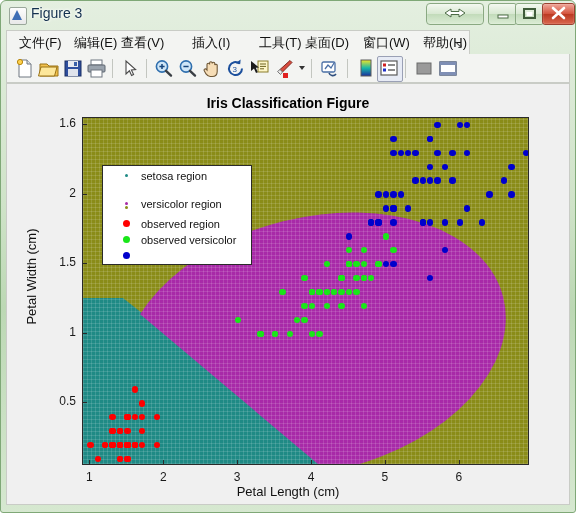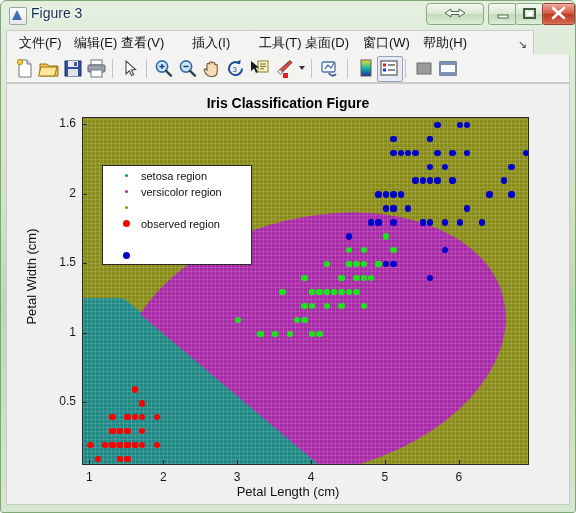--- a/index.html
+++ b/index.html
@@ -48,21 +48,21 @@
   #btn-close{
     left:541px;width:31px;
     background:linear-gradient(to bottom,#f0a79a,#d4553f 48%,#bb3a22 52%,#d9664e);
     border:1px solid #9a4030;
   }
   .capbtn .g{position:absolute;left:0;top:0;right:0;bottom:0;}
   .capbtn .g svg{display:block;margin:0 auto;}
 
   
   #menubar{
-    position:absolute;left:5px;top:29px;width:528px;height:24px;
+    position:absolute;left:5px;top:29px;width:464px;height:24px;
     background:#f3f4f2;border:1px solid #c9ccc6;border-bottom:none;
     box-sizing:border-box;
   }
   .menu-item{
     position:absolute;top:3px;height:18px;line-height:18px;
     font-size:13px;color:#111111;padding:0 4px;white-space:nowrap;
     cursor:default;
   }
   #menu-overflow{
     position:absolute;right:6px;top:7px;font-size:11px;color:#444;
@@ -522,30 +522,34 @@
           <div class="pt" style="left: 314.502px; top: 73.36px; height: 6.4px; width: 6.4px; background: rgb(0, 0, 204);"></div>
           <div class="pt" style="left: 329.279px; top: 31.6px; height: 6.4px; width: 6.4px; background: rgb(0, 0, 204);"></div>
           <div class="pt" style="left: 307.114px; top: 101.2px; height: 6.4px; width: 6.4px; background: rgb(0, 0, 204);"></div>
         </div>
 
       <div id="legend">
         <div class="leg-row" style="top:2px">
           <div class="leg-mark" style="left:22px;top:6px;width:3px;height:3px;background:#1f8a85"></div>
           <div class="leg-txt">setosa region</div>
         </div>
-        <div class="leg-row" style="top:18px">
+        <div class="leg-row" style="top:30px">
           <div class="leg-mark" style="left:22px;top:6px;width:3px;height:3px;background:#a82aa8"></div>
           <div class="leg-txt">versicolor region</div>
         </div>
         <div class="leg-row" style="top:34px">
           <div class="leg-mark" style="left:22px;top:6px;width:3px;height:3px;background:#8a8c18"></div>
         </div>
         <div class="leg-row" style="top:50px">
           <div class="leg-mark" style="left:20px;top:4px;width:7px;height:7px;background:#ff0000"></div>
           <div class="leg-txt">observed region</div>
+        </div>
+        <div class="leg-row" style="top:66px">
+          <div class="leg-mark" style="left:20px;top:4px;width:7px;height:7px;background:#19e619"></div>
+          <div class="leg-txt">observed versicolor</div>
         </div>
         <div class="leg-row" style="top:82px">
           <div class="leg-mark" style="left:20px;top:4px;width:7px;height:7px;background:#0000cc"></div>
         </div>
       </div>
     </div>
 
     <div id="xticks">
         <div class="tickmark" style="left: 82.3884px; top: 376px; width: 1px; height: 5px;"></div>
         <div class="xtick-lbl" style="left: 67.3884px; top: 386px;">1</div>

